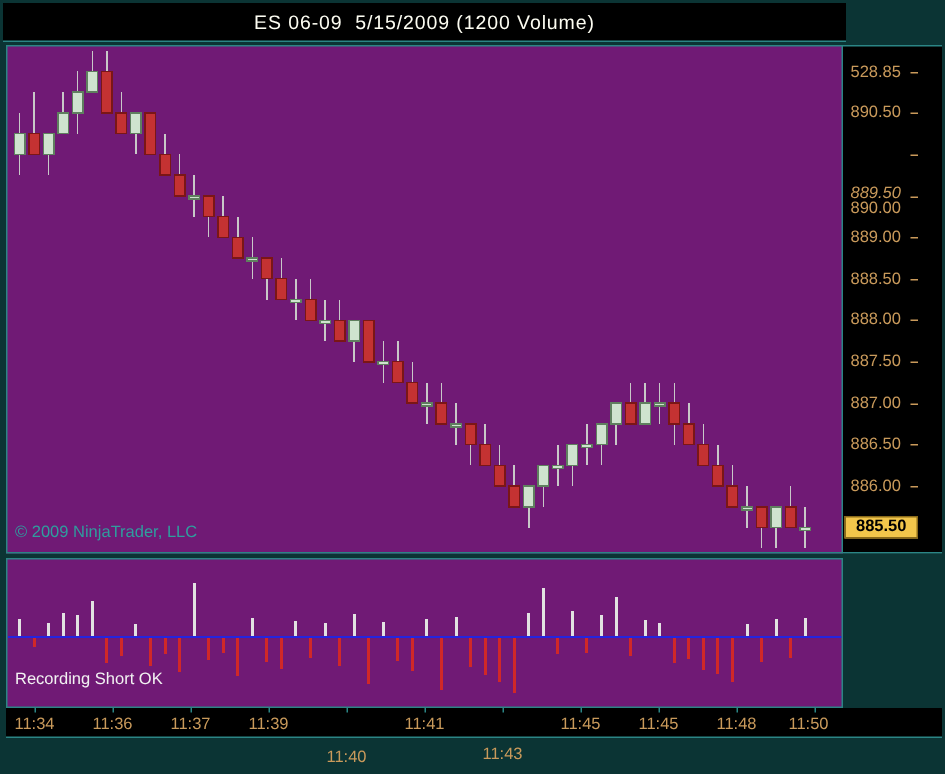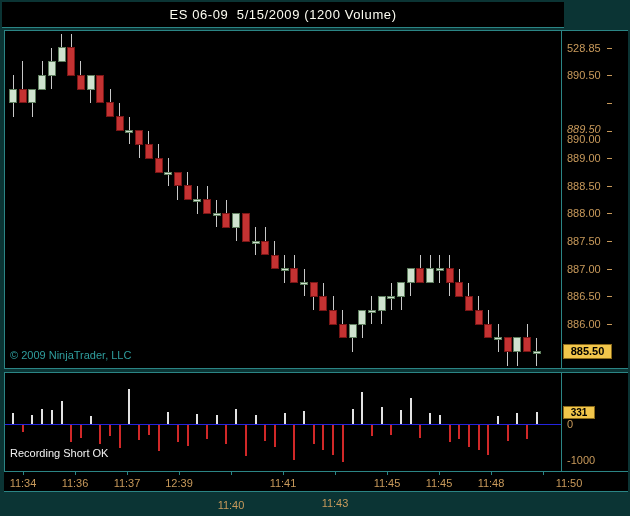--- a/index.html
+++ b/index.html
@@ -4,21 +4,21 @@
 <style>
   *{box-sizing:border-box;margin:0;padding:0}
   html,body{width:630px;height:516px;overflow:hidden;background:var(--frame,#0B3434);
     font-family:"Liberation Sans","DejaVu Sans",sans-serif}
   #window{position:relative;width:630px;height:516px}
 
   #titlebar{position:absolute;left:2px;top:2px;width:562px;height:26px;background:#000;
     border-bottom:1px solid var(--border,#2B8585);display:flex;align-items:center;justify-content:center}
   #title-text{color:var(--title-text,#FDFDF2);font-size:13px;letter-spacing:.6px;white-space:pre}
 
-  .panel{position:absolute;background:#000000;border:1px solid var(--border,#2B8585);overflow:hidden}
+  .panel{position:absolute;background:#701a75;border:1px solid var(--border,#2B8585);overflow:hidden}
   #main-panel{left:4px;top:30px;width:558px;height:339px}
   #main-panel svg,#indicator-panel svg{position:absolute;left:0;top:0;z-index:1}
   #copyright{position:absolute;left:5px;bottom:7px;color:var(--copyright,#2F9E9E);font-size:11px;z-index:2}
 
   #price-axis{position:absolute;left:562px;top:30px;width:66px;height:339px;background:#000;
     border-top:1px solid var(--border,#2B8585);border-bottom:1px solid var(--border,#2B8585)}
   #price-axis-labels{position:absolute;inset:0}
   .axis-label{position:absolute;left:5px;color:var(--axis-text,#C99A5B);font-size:11px;line-height:13px;white-space:nowrap}
   .axis-tick{position:absolute;left:45px;width:5px;height:1px;background:var(--axis-text,#C99A5B)}
   #price-box{position:absolute;left:1px;width:49px;height:15px;background:var(--price-box-bg,#F2C64B);
@@ -253,46 +253,39 @@
         <rect x="482.3" y="52.0" width="2" height="29.5" fill="#D02828"></rect>
         <rect x="492.0" y="42.7" width="2" height="8.3" fill="#E2E2E2"></rect>
         <rect x="501.7" y="52.0" width="2" height="16.2" fill="#D02828"></rect>
         <rect x="511.4" y="39.8" width="2" height="11.2" fill="#E2E2E2"></rect>
         <rect x="521.1" y="52.0" width="2" height="13.7" fill="#D02828"></rect>
         <rect x="530.8" y="39.1" width="2" height="11.9" fill="#E2E2E2"></rect>
       </svg>
     <div id="recording">Recording Short OK</div>
   </div>
 
-  <div id="indicator-axis">
-    <div id="indicator-box" style="top: 33.084px;">
-      <span>331</span>
-    </div>
-  <div class="axis-label" style="top: 45px;">0</div>
-      <div class="axis-label" style="top: 81px;">-1000</div>
-    </div>
 
   <div id="time-axis">
       <div class="time-tick" style="left: 19px;"></div>
       <div class="time-label" style="left: 2px;">11:34</div>
       <div class="time-tick" style="left: 71px;"></div>
       <div class="time-label" style="left: 54px;">11:36</div>
       <div class="time-tick" style="left: 123px;"></div>
       <div class="time-label" style="left: 106px;">11:37</div>
       <div class="time-tick" style="left: 175px;"></div>
-      <div class="time-label" style="left: 158px;">12:39</div>
+      <div class="time-label" style="left: 158px;">11:39</div>
       <div class="time-tick" style="left: 227px;"></div>
       <div class="time-label" style="left: 210px; margin-top: 22px;">11:40</div>
       <div class="time-tick" style="left: 279px;"></div>
       <div class="time-label" style="left: 262px;">11:41</div>
       <div class="time-tick" style="left: 331px;"></div>
       <div class="time-label" style="left: 314px; margin-top: 20px;">11:43</div>
       <div class="time-tick" style="left: 383px;"></div>
       <div class="time-label" style="left: 366px;">11:45</div>
       <div class="time-tick" style="left: 435px;"></div>
       <div class="time-label" style="left: 418px;">11:45</div>
       <div class="time-tick" style="left: 487px;"></div>
       <div class="time-label" style="left: 470px;">11:48</div>
       <div class="time-tick" style="left: 539px;"></div>
-      <div class="time-label" style="left: 548px;">11:50</div>
+      <div class="time-label" style="left: 518px;">11:50</div>
     </div>
 
 </div>
 
 </body></html>

